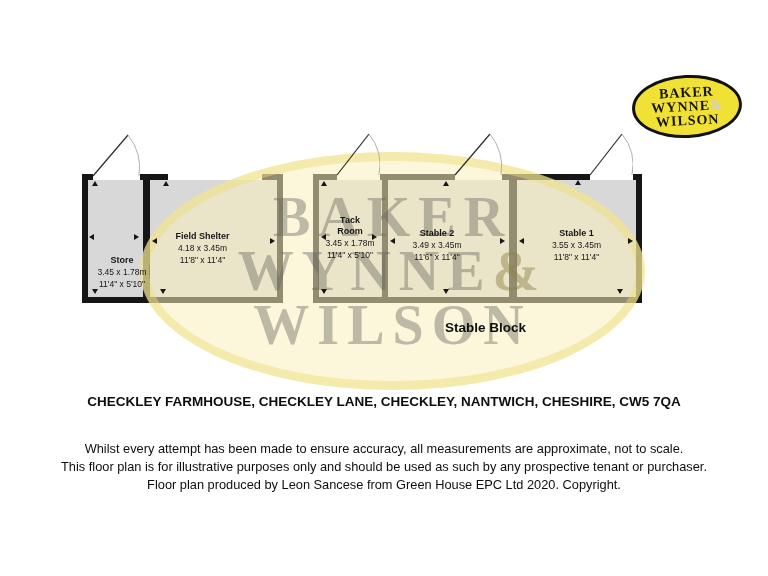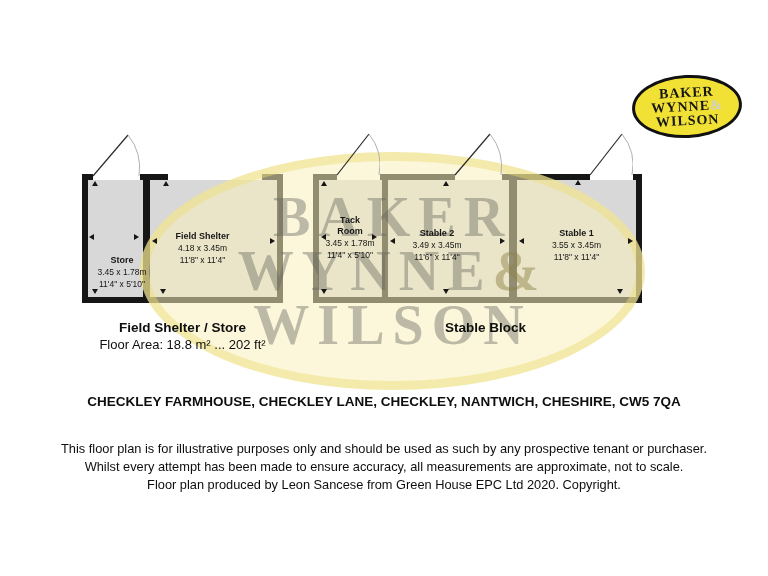--- a/index.html
+++ b/index.html
@@ -134,32 +134,28 @@
   <span class="ar ar-right" style="left:372px;top:234px;"></span>
   <span class="ar ar-up" style="left:443px;top:181px;"></span>
   <span class="ar ar-down" style="left:443px;top:289px;"></span>
   <span class="ar ar-left" style="left:390px;top:238px;"></span>
   <span class="ar ar-right" style="left:500px;top:238px;"></span>
   <span class="ar ar-up" style="left:575px;top:180px;"></span>
   <span class="ar ar-down" style="left:617px;top:289px;"></span>
   <span class="ar ar-left" style="left:519px;top:238px;"></span>
   <span class="ar ar-right" style="left:628px;top:238px;"></span>
 
-  <div class="caption" style="left:82px;top:319px;width:201px;">
-    <div class="cap-title">Field Shelter / Store</div>
-    <div class="cap-area">Floor Area: 18.8 m² ... 202 ft²</div>
-  </div>
   <div class="caption" style="left:321px;top:319px;width:329px;">
     <div class="cap-title">Stable Block</div>
   </div>
 
   <div class="address">CHECKLEY FARMHOUSE, CHECKLEY LANE, CHECKLEY, NANTWICH, CHESHIRE, CW5 7QA</div>
   <div class="disclaimer">
+    <div>Whilst every attempt has been made to ensure accuracy, all measurements are approximate, not to scale.</div>
     <div>This floor plan is for illustrative purposes only and should be used as such by any prospective tenant or purchaser.</div>
-    <div>Whilst every attempt has been made to ensure accuracy, all measurements are approximate, not to scale.</div>
     <div>Floor plan produced by Leon Sancese from Green House EPC Ltd 2020. Copyright.</div>
   </div>
 
   <div class="logo">
     <div class="logo-line">BAKER</div>
     <div class="logo-line"><span>WYNNE</span><span class="logo-amp">&amp;</span></div>
     <div class="logo-line">WILSON</div>
   </div>
 
 </div>

